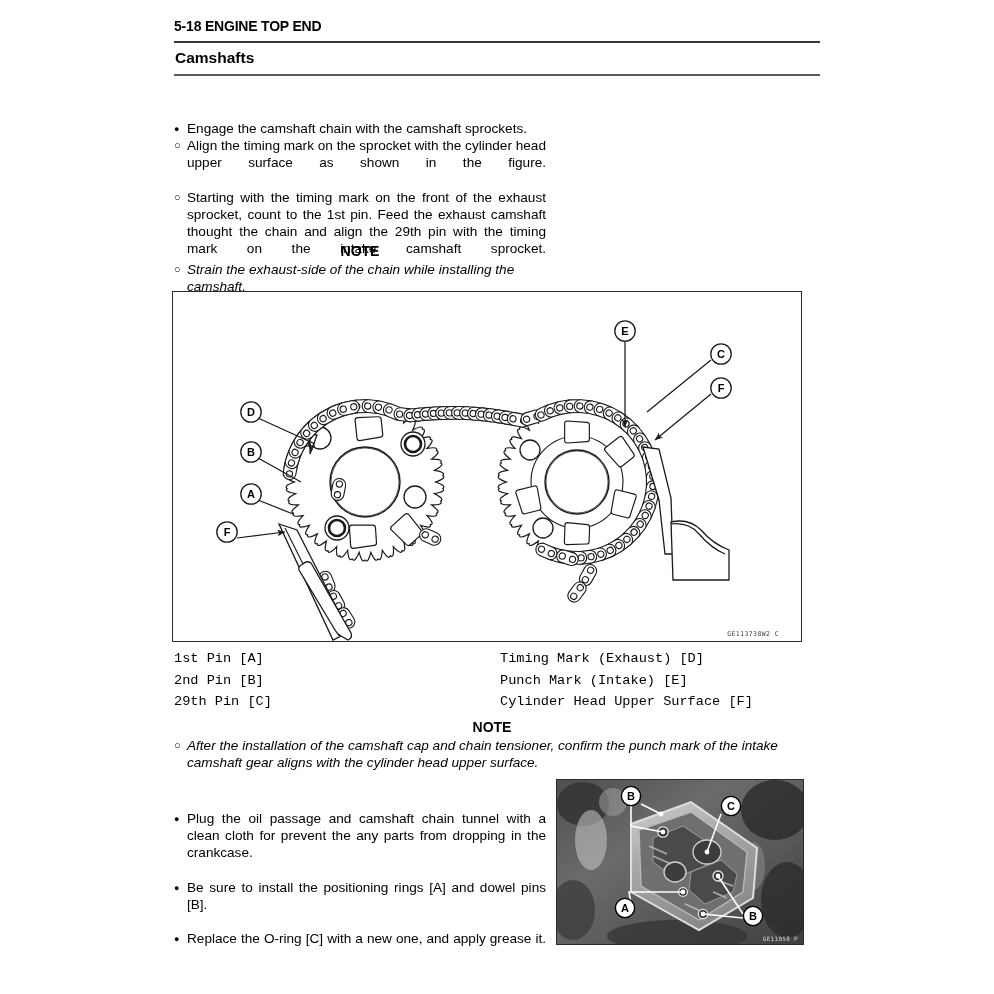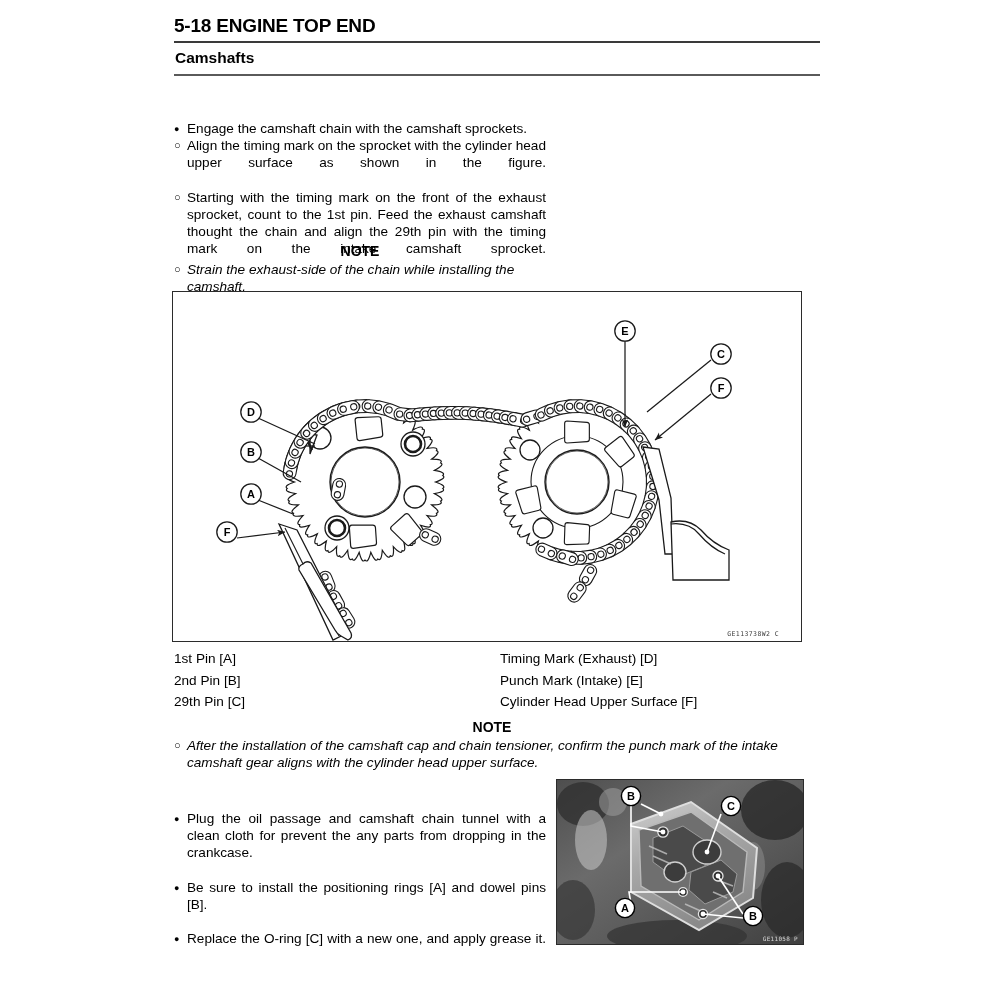--- a/index.html
+++ b/index.html
@@ -24,21 +24,21 @@
   }
 
   
   .page-header {
     position: absolute;
     left: 174px;
     top: 14px;
     width: 646px;
   }
   .page-title {
-    font-size: 19px;
+    font-size: 14px;
     font-weight: bold;
     letter-spacing: -0.2px;
     line-height: 24px;
     margin: 0;
     padding: 0 0 3px 0;
   }
   .rule {
     width: 100%;
     height: 2px;
     background: #3a3a3a;
@@ -139,21 +139,21 @@
 
   
   .legend {
     position: absolute;
     left: 174px;
     top: 648px;
     width: 640px;
     font-size: 13.6px;
     line-height: 21.6px;
   }
-  .legend-row { display: flex; }
+  .legend-row { display: flex; font-family: Liberation Mono, monospace; }
   .legend-col-a { width: 326px; }
   .legend-col-b { width: 314px; }
 
   
   .wide-note {
     position: absolute;
     left: 174px;
     top: 718px;
     width: 636px;
     font-size: 13.6px;

